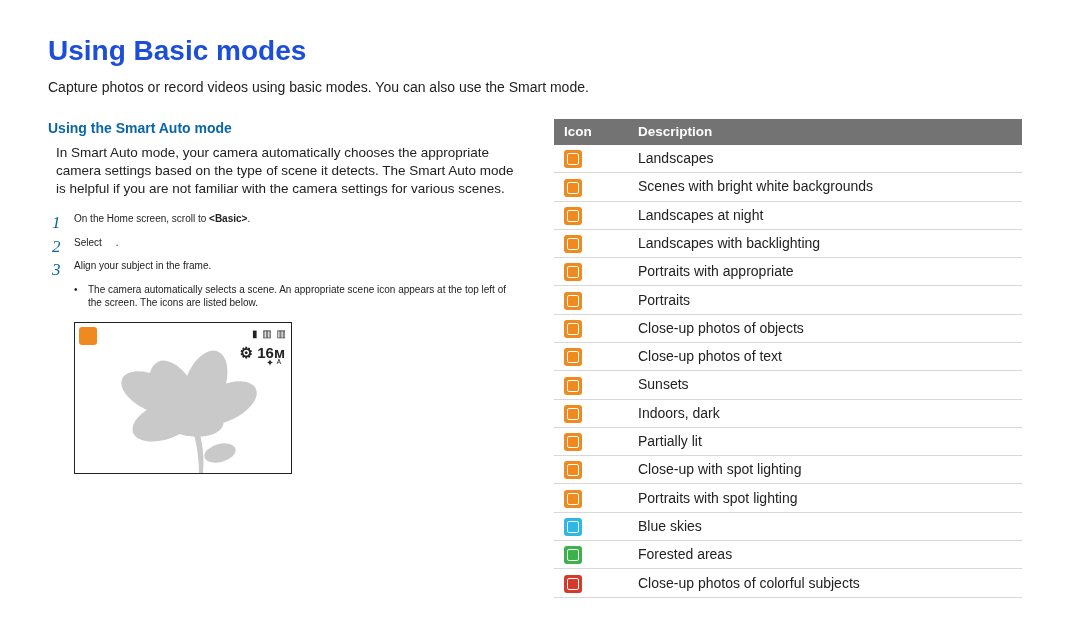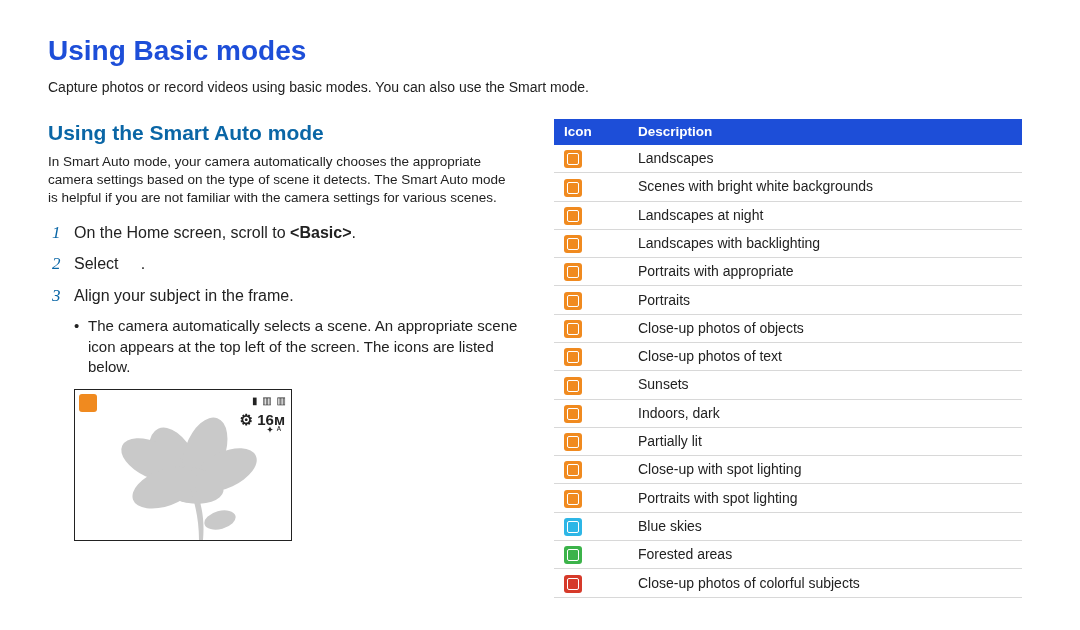--- a/index.html
+++ b/index.html
@@ -34,53 +34,53 @@
     gap: 36px;
   }
   .col-left {
     width: 470px;
   }
   .col-right {
     width: 468px;
   }
   h2.subtitle {
     color: #0a66a6;
-    font-size: 21px;
+    font-size: 14px;
     font-weight: 600;
     margin: 0 0 6px 0;
   }
   .para {
     font-size: 13.5px;
-    margin: 0 0 14px 0;
+    margin: 0 0 14px 8px;
   }
   ol.steps {
     margin: 0 0 6px 0;
     padding: 0 0 0 4px;
     list-style: none;
     counter-reset: step;
   }
   ol.steps > li {
     counter-increment: step;
     margin: 0 0 10px 0;
-    font-size: 16px;
+    font-size: 10px;
     padding-left: 22px;
     position: relative;
   }
   ol.steps > li::before {
     content: counter(step);
     position: absolute;
     left: 0;
     top: 0;
     font-family: Georgia, "Times New Roman", serif;
     font-style: italic;
     color: #0a66a6;
     font-size: 17px;
   }
   .bullet {
-    font-size: 15px;
+    font-size: 10px;
     margin: 2px 0 12px 26px;
     padding-left: 14px;
     position: relative;
   }
   .bullet::before {
     content: "•";
     position: absolute;
     left: 0;
   }
   .preview-box {
@@ -119,21 +119,21 @@
     position: absolute;
     right: 10px; top: 34px;
     font-size: 9.5px;
   }
   
   table.icon-table {
     border-collapse: collapse;
     width: 100%;
   }
   table.icon-table thead th {
-    background: #1d4ed8;
+    background: #737373;
     color: #fff;
     font-weight: 600;
     font-size: 13.5px;
     text-align: left;
     padding: 4px 10px;
   }
   table.icon-table thead th:first-child { width: 54px; }
   table.icon-table tbody td {
     border-bottom: 1px solid #d8d8d8;
     padding: 4px 10px;

